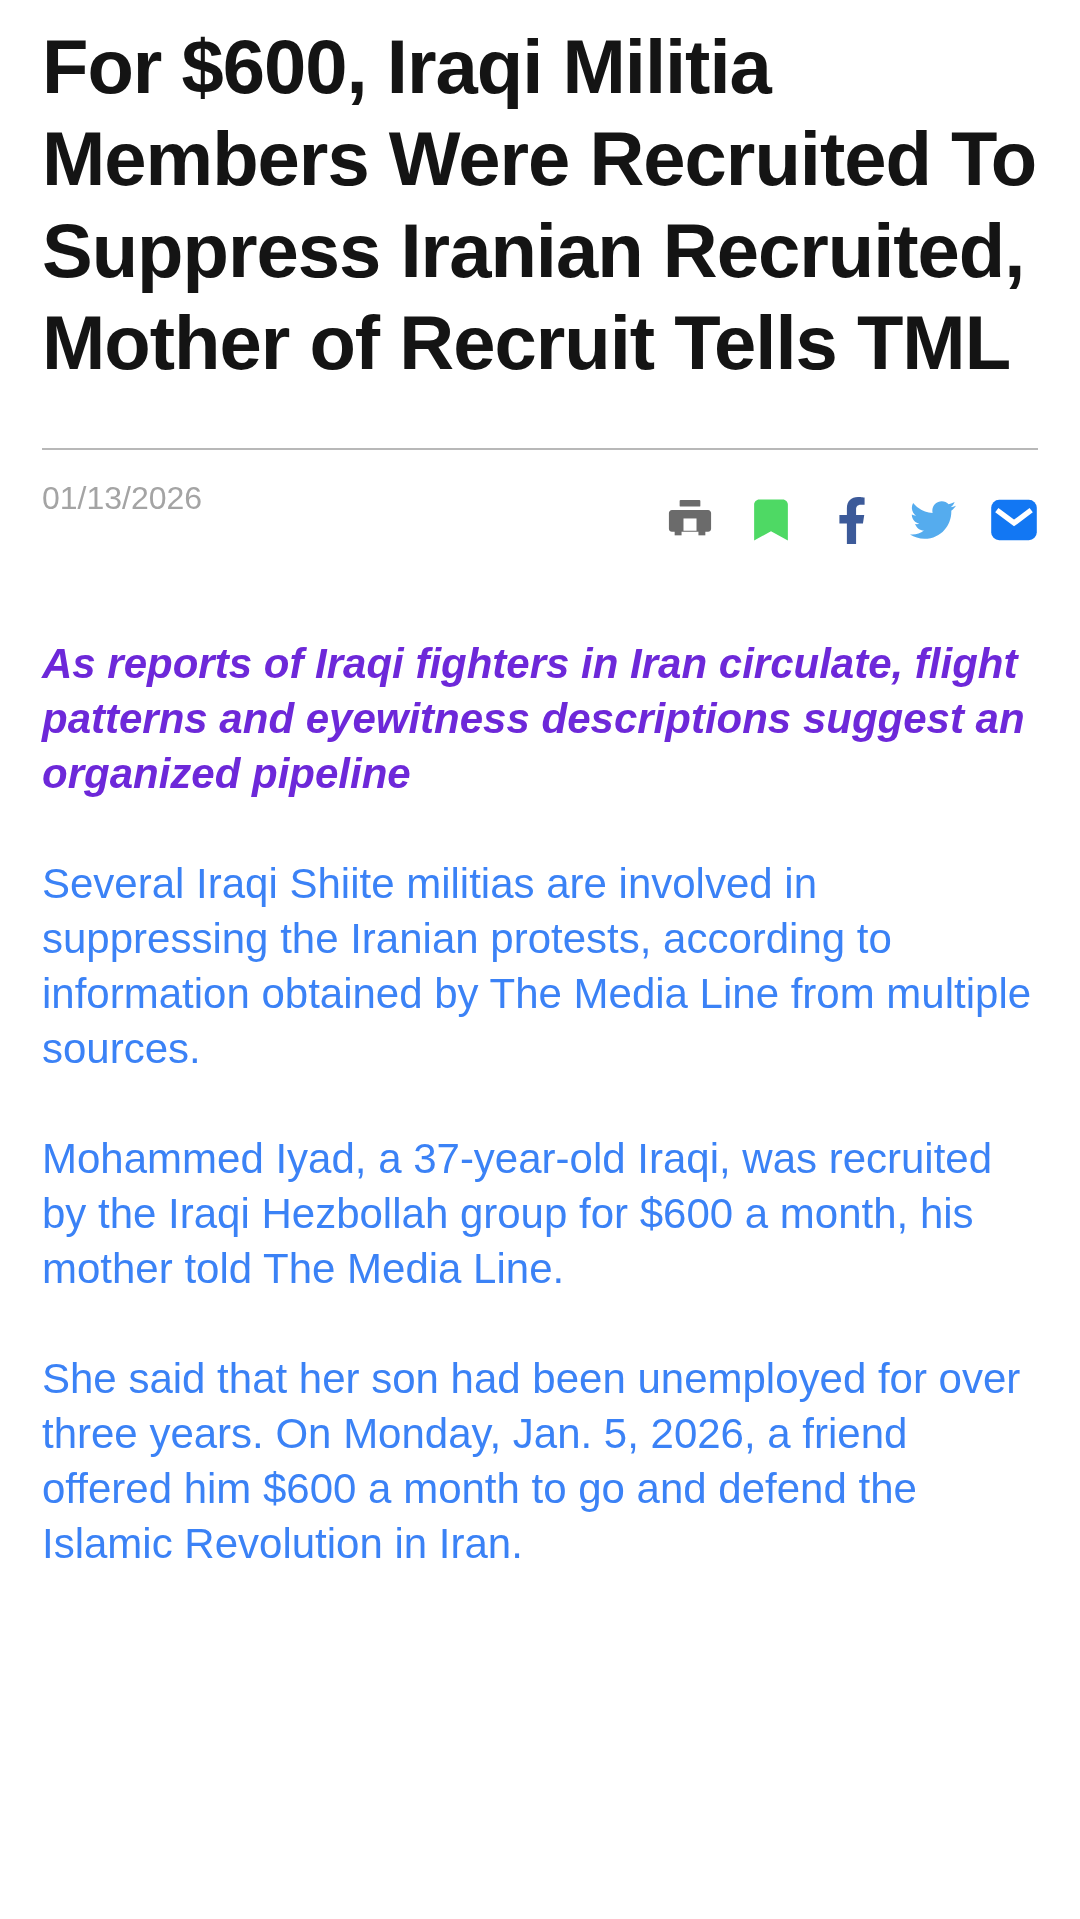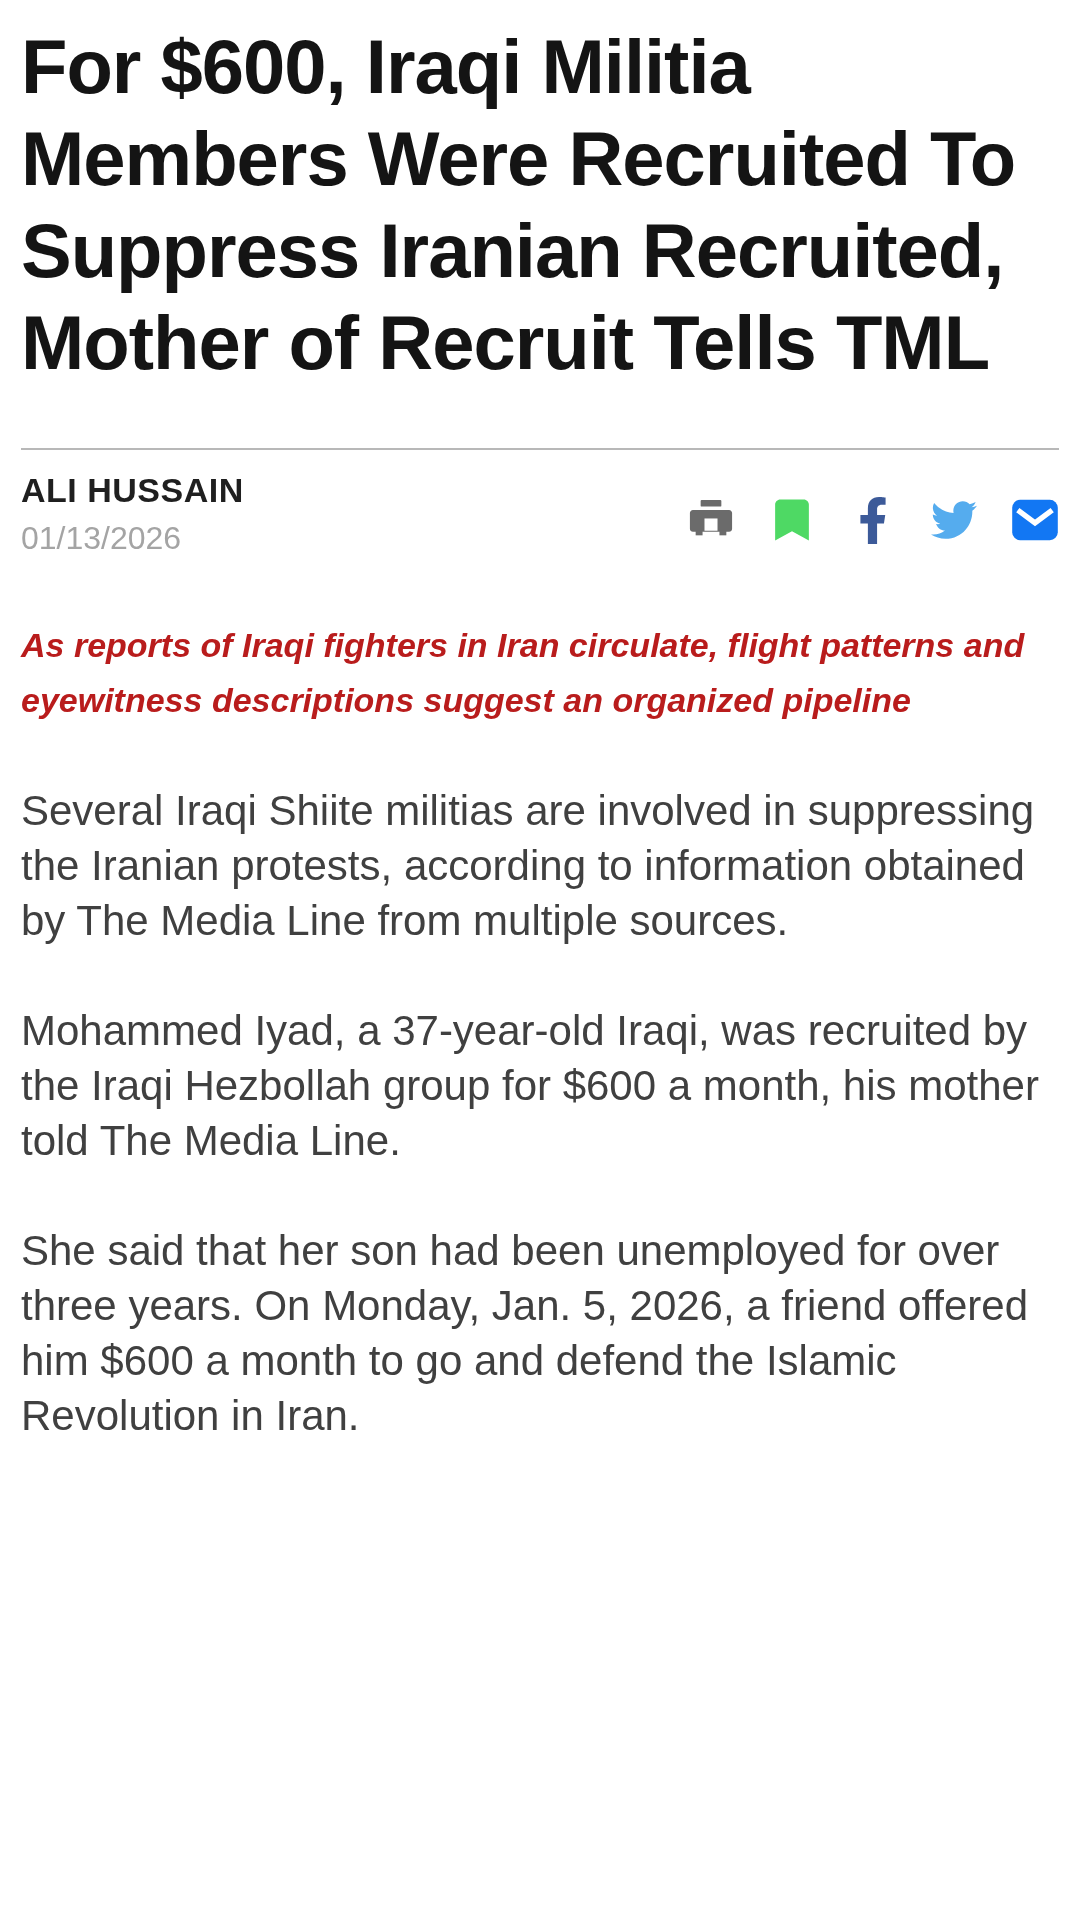--- a/index.html
+++ b/index.html
@@ -1,21 +1,21 @@
 <!DOCTYPE html>
 <html><head>
 <meta charset="utf-8">
 <style>
   html, body { margin: 0; padding: 0; background: #ffffff; }
   .page {
     position: relative;
     width: 1080px;
     height: 1919px;
     box-sizing: border-box;
-    padding: 0 21px;
+    padding: 0 42px;
     background: #ffffff;
     overflow: hidden;
     font-family: "Liberation Sans", sans-serif;
   }
   .headline {
     margin-top: 21px;
     font-size: 76px;
     line-height: 92px;
     font-weight: 700;
     letter-spacing: -1px;
@@ -55,51 +55,50 @@
   }
   .share-btn {
     width: 48px;
     height: 48px;
     display: flex;
     align-items: center;
     justify-content: center;
     cursor: pointer;
   }
   .subhead {
-    margin-top: 60px;
-    font-size: 34px;
+    margin-top: 92px;
+    font-size: 42px;
     line-height: 55px;
     font-weight: 700;
     font-style: italic;
-    color: #b91c1c;
+    color: #6d28d9;
   }
   .body-text p {
     margin: 55px 0 0 0;
     font-size: 42px;
     line-height: 55px;
-    color: #404040;
+    color: #3b82f6;
   }
 </style>
 </head>
 <body>
 
 <div class="page">
 
   <h1 class="headline">
     <div class="hl-line">For $600, Iraqi Militia</div>
     <div class="hl-line">Members Were Recruited To</div>
     <div class="hl-line">Suppress Iranian Recruited,</div>
     <div class="hl-line">Mother of Recruit Tells TML</div>
   </h1>
 
   <hr class="divider">
 
   <div class="meta-row">
     <div>
-      <div class="author">ALI HUSSAIN</div>
       <div class="date">01/13/2026</div>
     </div>
 
     <div class="share-row">
 
       <div class="share-btn">
         <svg width="46" height="46" viewBox="0 0 24 24" aria-hidden="true">
           <rect x="6.6" y="1.6" width="10.8" height="3.4" rx="0.5" fill="#6b6b6b"></rect>
           <path d="M2.6 6.8h18.8c.9 0 1.6.72 1.6 1.6v8.1c0 .88-.7 1.6-1.6 1.6H2.6c-.9 0-1.6-.72-1.6-1.6V8.4c0-.88.7-1.6 1.6-1.6z" fill="#6b6b6b"></path>
           <rect x="4" y="17.4" width="3.6" height="2.6" fill="#6b6b6b"></rect>

